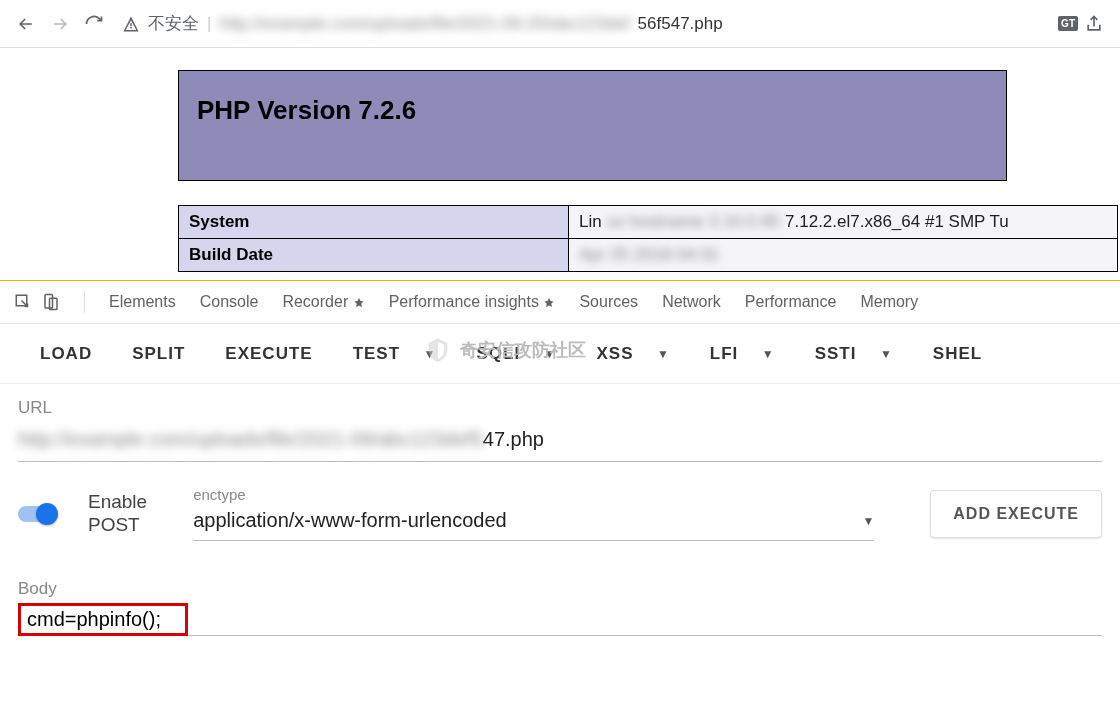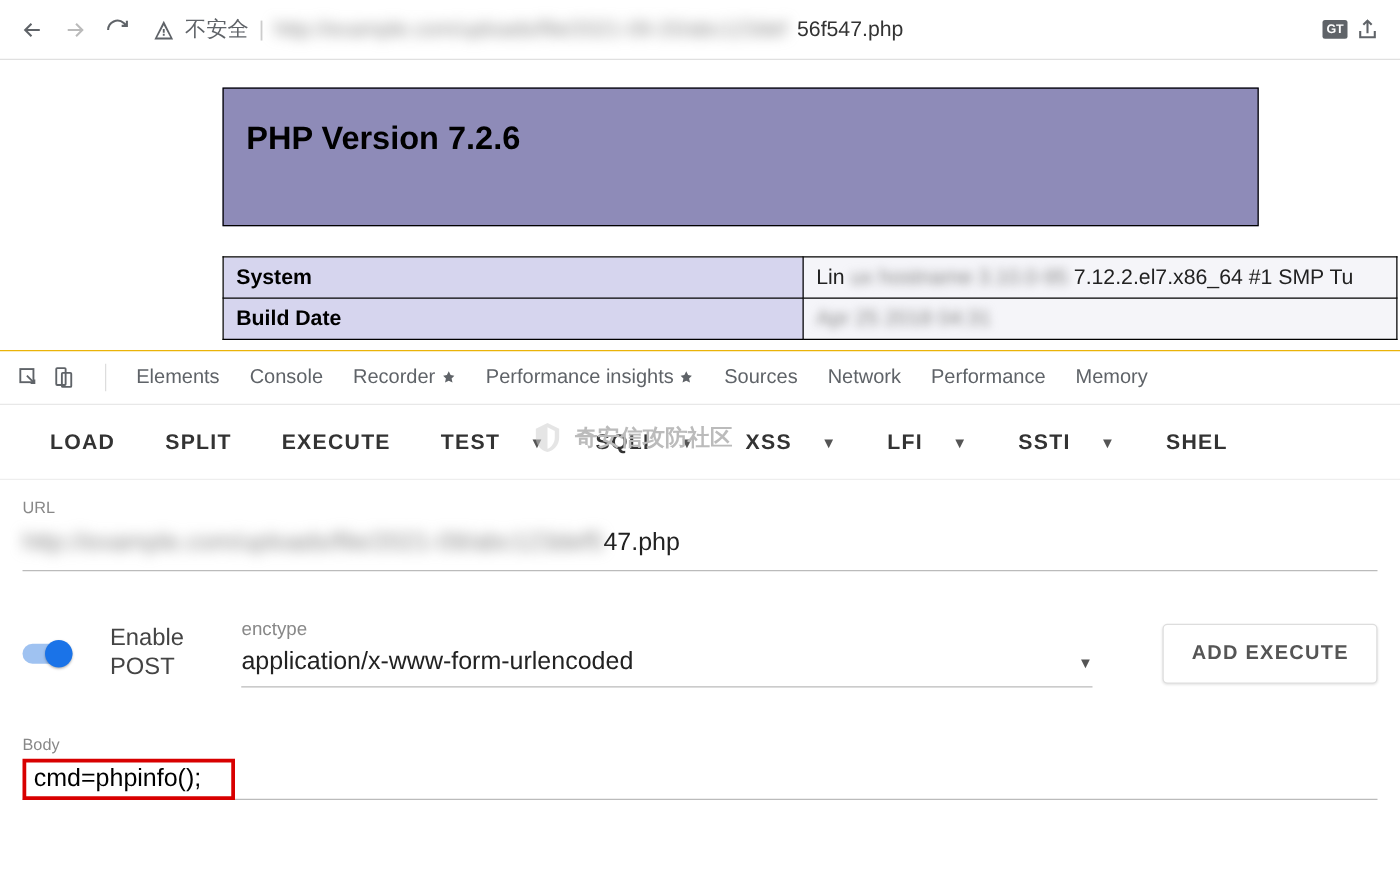--- a/index.html
+++ b/index.html
@@ -14,46 +14,46 @@
   .right-icons { display:flex; align-items:center; gap:6px; color:#5f6368; }
   .tr-badge { background:#5f6368; color:#fff; font-size:10px; padding:2px 3px; border-radius:2px; font-weight:bold; }
 
   
   .page { padding: 0; }
   .phpinfo-banner { margin: 22px 0 0 178px; width: 829px; background:#8e8bb8; border:1px solid #000; padding: 24px 4px 54px 18px; }
   .phpinfo-banner h1 { font-size: 26px; font-weight: bold; color:#000; }
 
   .info-table { margin: 24px 0 0 178px; width:940px; border-collapse: collapse; font-size:17px; }
   .info-table td { border:1px solid #000; padding:6px 10px; }
-  .info-table td.key { background:#d6d5ee; font-weight:bold; width:464px; color:#000; }
+  .info-table td.key { background:#d6d5ee; font-weight:bold; width:390px; color:#000; }
   .info-table td.val { background:#f5f5f9; color:#222; }
   .val-blur { filter: blur(4px); color:#888; }
 
   
   .devtools-bar { position:absolute; top:280px; left:0; right:0; background:#fff; border-top:1px solid #eab308; border-bottom:1px solid #e8e8e8; height:44px; display:flex; align-items:center; padding:0 14px; gap:24px; color:#5f6368; font-size:16px; }
   .devtools-bar .icon-box { display:flex; gap:10px; align-items:center; }
   .devtools-sep { width:1px; height:22px; background:#ddd; }
   .dev-tab { white-space:nowrap; }
 
   
   .hackbar-row { position:absolute; top:324px; left:0; right:0; height:60px; display:flex; align-items:center; padding:0 32px 0 40px; gap:40px; font-weight:bold; font-size:17px; color:#333; letter-spacing:1px; border-bottom:1px solid #eee; }
   .hb-item { display:flex; align-items:center; gap:6px; }
   .dd { font-size:12px; color:#555; }
 
   
   .watermark { position:absolute; top:336px; left:424px; display:flex; align-items:center; gap:8px; color:#bbb; font-size:18px; font-weight:bold; pointer-events:none; }
   .watermark svg { opacity:0.5; }
 
   
   .form-area { position:absolute; top:398px; left:18px; right:18px; }
-  .lbl { font-size:13px; color:#888; margin-bottom:4px; }
+  .lbl { font-size:17px; color:#888; margin-bottom:4px; }
   .url-field { font-size:20px; color:#222; border-bottom:1px solid #bbb; padding:6px 0 10px 0; display:flex; align-items:center; }
   .url-field .blur-part { filter: blur(5px); color:#888; }
 
-  .post-row { display:flex; align-items:center; margin-top:38px; gap:26px; }
+  .post-row { display:flex; align-items:center; margin-top:24px; gap:26px; }
   .toggle { position:relative; width:44px; height:22px; }
   .toggle-track { position:absolute; top:3px; left:0; width:40px; height:16px; background:#9fc2f1; border-radius:10px; }
   .toggle-knob { position:absolute; top:0; left:18px; width:22px; height:22px; background:#1a73e8; border-radius:50%; box-shadow:0 1px 2px rgba(0,0,0,0.3); }
   .post-label { font-size:19px; color:#444; line-height:1.2; }
   .enctype-col { flex:1; margin-left:20px; }
   .enctype-lbl { font-size:15px; color:#888; margin-bottom:2px; }
   .enctype-val { font-size:20px; color:#222; border-bottom:1px solid #bbb; padding:4px 0 8px 0; display:flex; align-items:center; justify-content:space-between; }
   .add-header-btn { margin-left:30px; background:#fff; border:1px solid #ddd; border-radius:4px; box-shadow:0 1px 2px rgba(0,0,0,0.1); padding:14px 22px; font-size:16px; font-weight:bold; color:#555; letter-spacing:1px; }
 
   .body-sec { margin-top:38px; }

